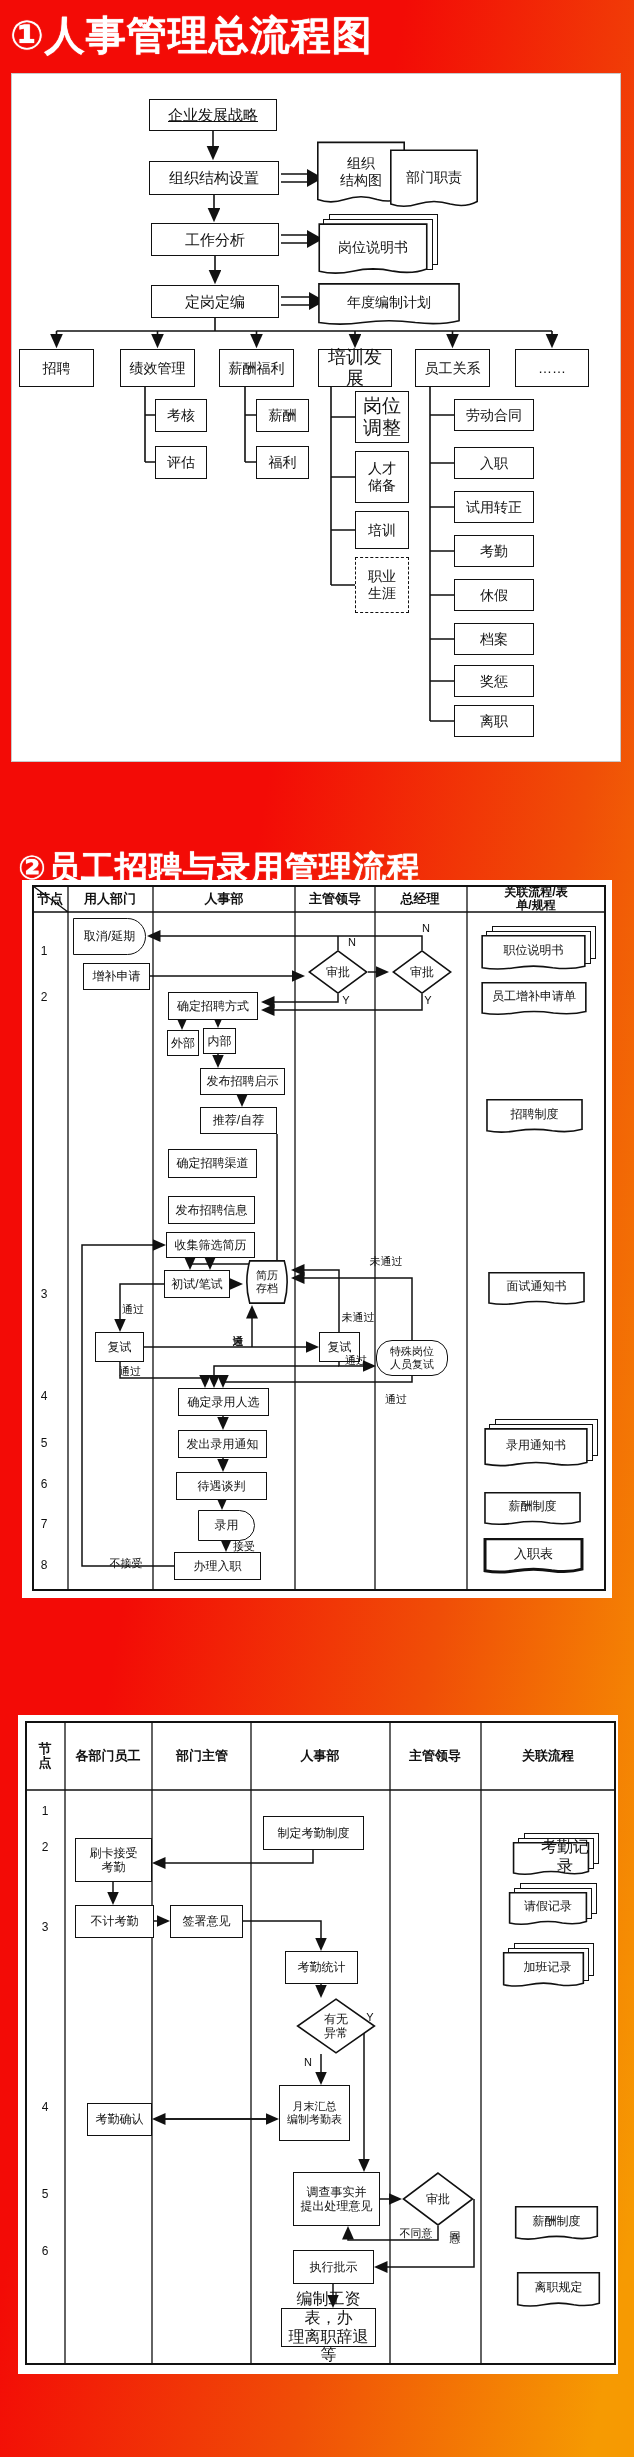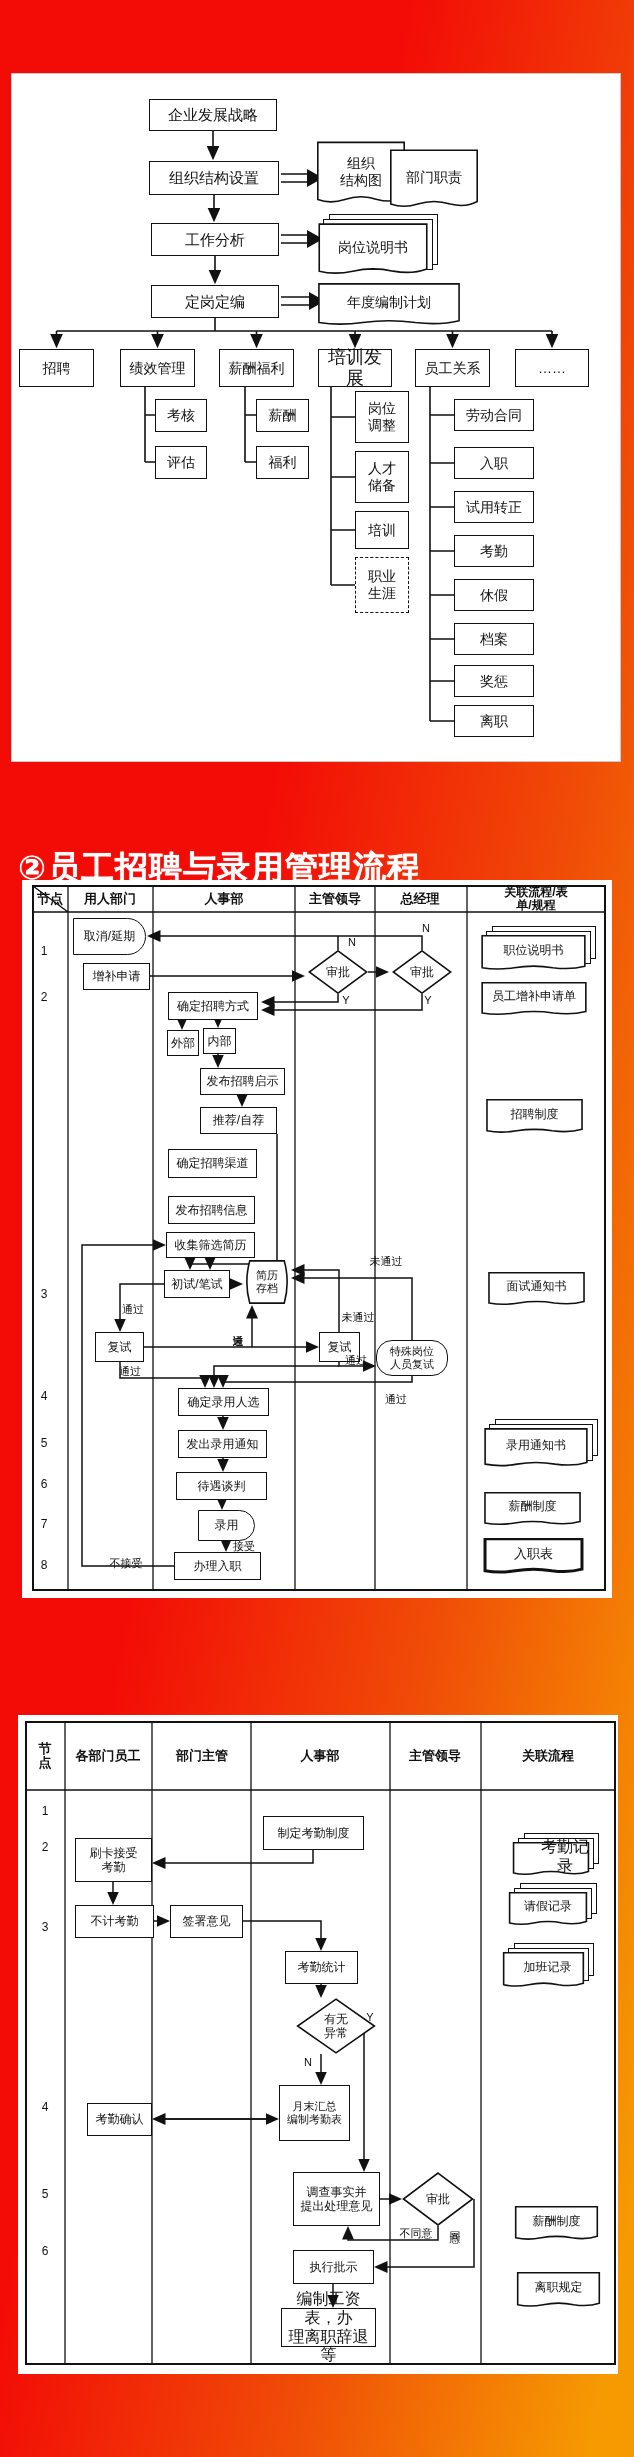--- a/index.html
+++ b/index.html
@@ -32,20 +32,21 @@
   .lbl{position:absolute;transform:translate(-50%,-50%);font-size:11px;color:#111;
        white-space:pre-line;text-align:center;line-height:1.1;}
   .lbl.v{writing-mode:vertical-rl;text-orientation:upright;}
   .lbl.b{font-weight:bold;}
 </style>
 </head>
 <body>
 
 <div class="page">
 
+  <div class="title t1">①人事管理总流程图</div>
 
   <div class="panel p1">
     <svg class="wires" width="608" height="687">
       <defs>
         <marker id="m1" markerWidth="10" markerHeight="9" refX="7" refY="4" orient="auto">
           <path d="M0,0 L9,4 L0,8 Z" fill="#111"></path>
         </marker>
       </defs>
       <g stroke="#111" stroke-width="1.6" fill="none">
         <path d="M201,57 L201,83" marker-end="url(#m1)"></path>
@@ -66,21 +67,21 @@
         <path d="M319,313 L319,511 M319,343 L343,343 M319,403 L343,403 M319,456 L343,456 M319,511 L343,511"></path>
         <path d="M418,313 L418,647 M418,341 L442,341 M418,389 L442,389 M418,433 L442,433 M418,477 L442,477 M418,521 L442,521 M418,565 L442,565 M418,607 L442,607 M418,647 L442,647"></path>
       </g>
       <g fill="#111" stroke="none">
         <polygon points="295,95 311,104 295,113"></polygon>
         <polygon points="295,156 311,165 295,174"></polygon>
         <polygon points="297,218 313,227 297,236"></polygon>
       </g>
     </svg>
     <div class="layer">
-        <div class="n rect" style="left: 137px; top: 25px; width: 128px; height: 32px; font-size: 15px;">
+        <div class="n rect" style="left: 137px; top: 25px; width: 128px; height: 32px; font-size: 15px; text-decoration: underline;">
           <span>企业发展战略</span>
         </div>
         <div class="n rect" style="left: 137px; top: 87px; width: 130px; height: 34px; font-size: 15px;">
           <span>组织结构设置</span>
         </div>
         <div class="n rect" style="left: 139px; top: 149px; width: 128px; height: 33px; font-size: 15px;">
           <span>工作分析</span>
         </div>
         <div class="n rect" style="left: 139px; top: 211px; width: 128px; height: 33px; font-size: 15px;">
           <span>定岗定编</span>
@@ -135,21 +136,21 @@
         </div>
         <div class="n rect" style="left: 143px; top: 372px; width: 52px; height: 33px; font-size: 14px;">
           <span>评估</span>
         </div>
         <div class="n rect" style="left: 244px; top: 325px; width: 53px; height: 33px; font-size: 14px;">
           <span>薪酬</span>
         </div>
         <div class="n rect" style="left: 244px; top: 372px; width: 53px; height: 33px; font-size: 14px;">
           <span>福利</span>
         </div>
-        <div class="n rect" style="left: 343px; top: 317px; width: 54px; height: 52px; font-size: 14px;">
+        <div class="n rect" style="left: 343px; top: 317px; width: 54px; height: 52px; font-size: 19px;">
           <span>岗位
 调整</span>
         </div>
         <div class="n rect" style="left: 343px; top: 377px; width: 54px; height: 52px; font-size: 14px;">
           <span>人才
 储备</span>
         </div>
         <div class="n rect" style="left: 343px; top: 437px; width: 54px; height: 38px; font-size: 14px;">
           <span>培训</span>
         </div>

